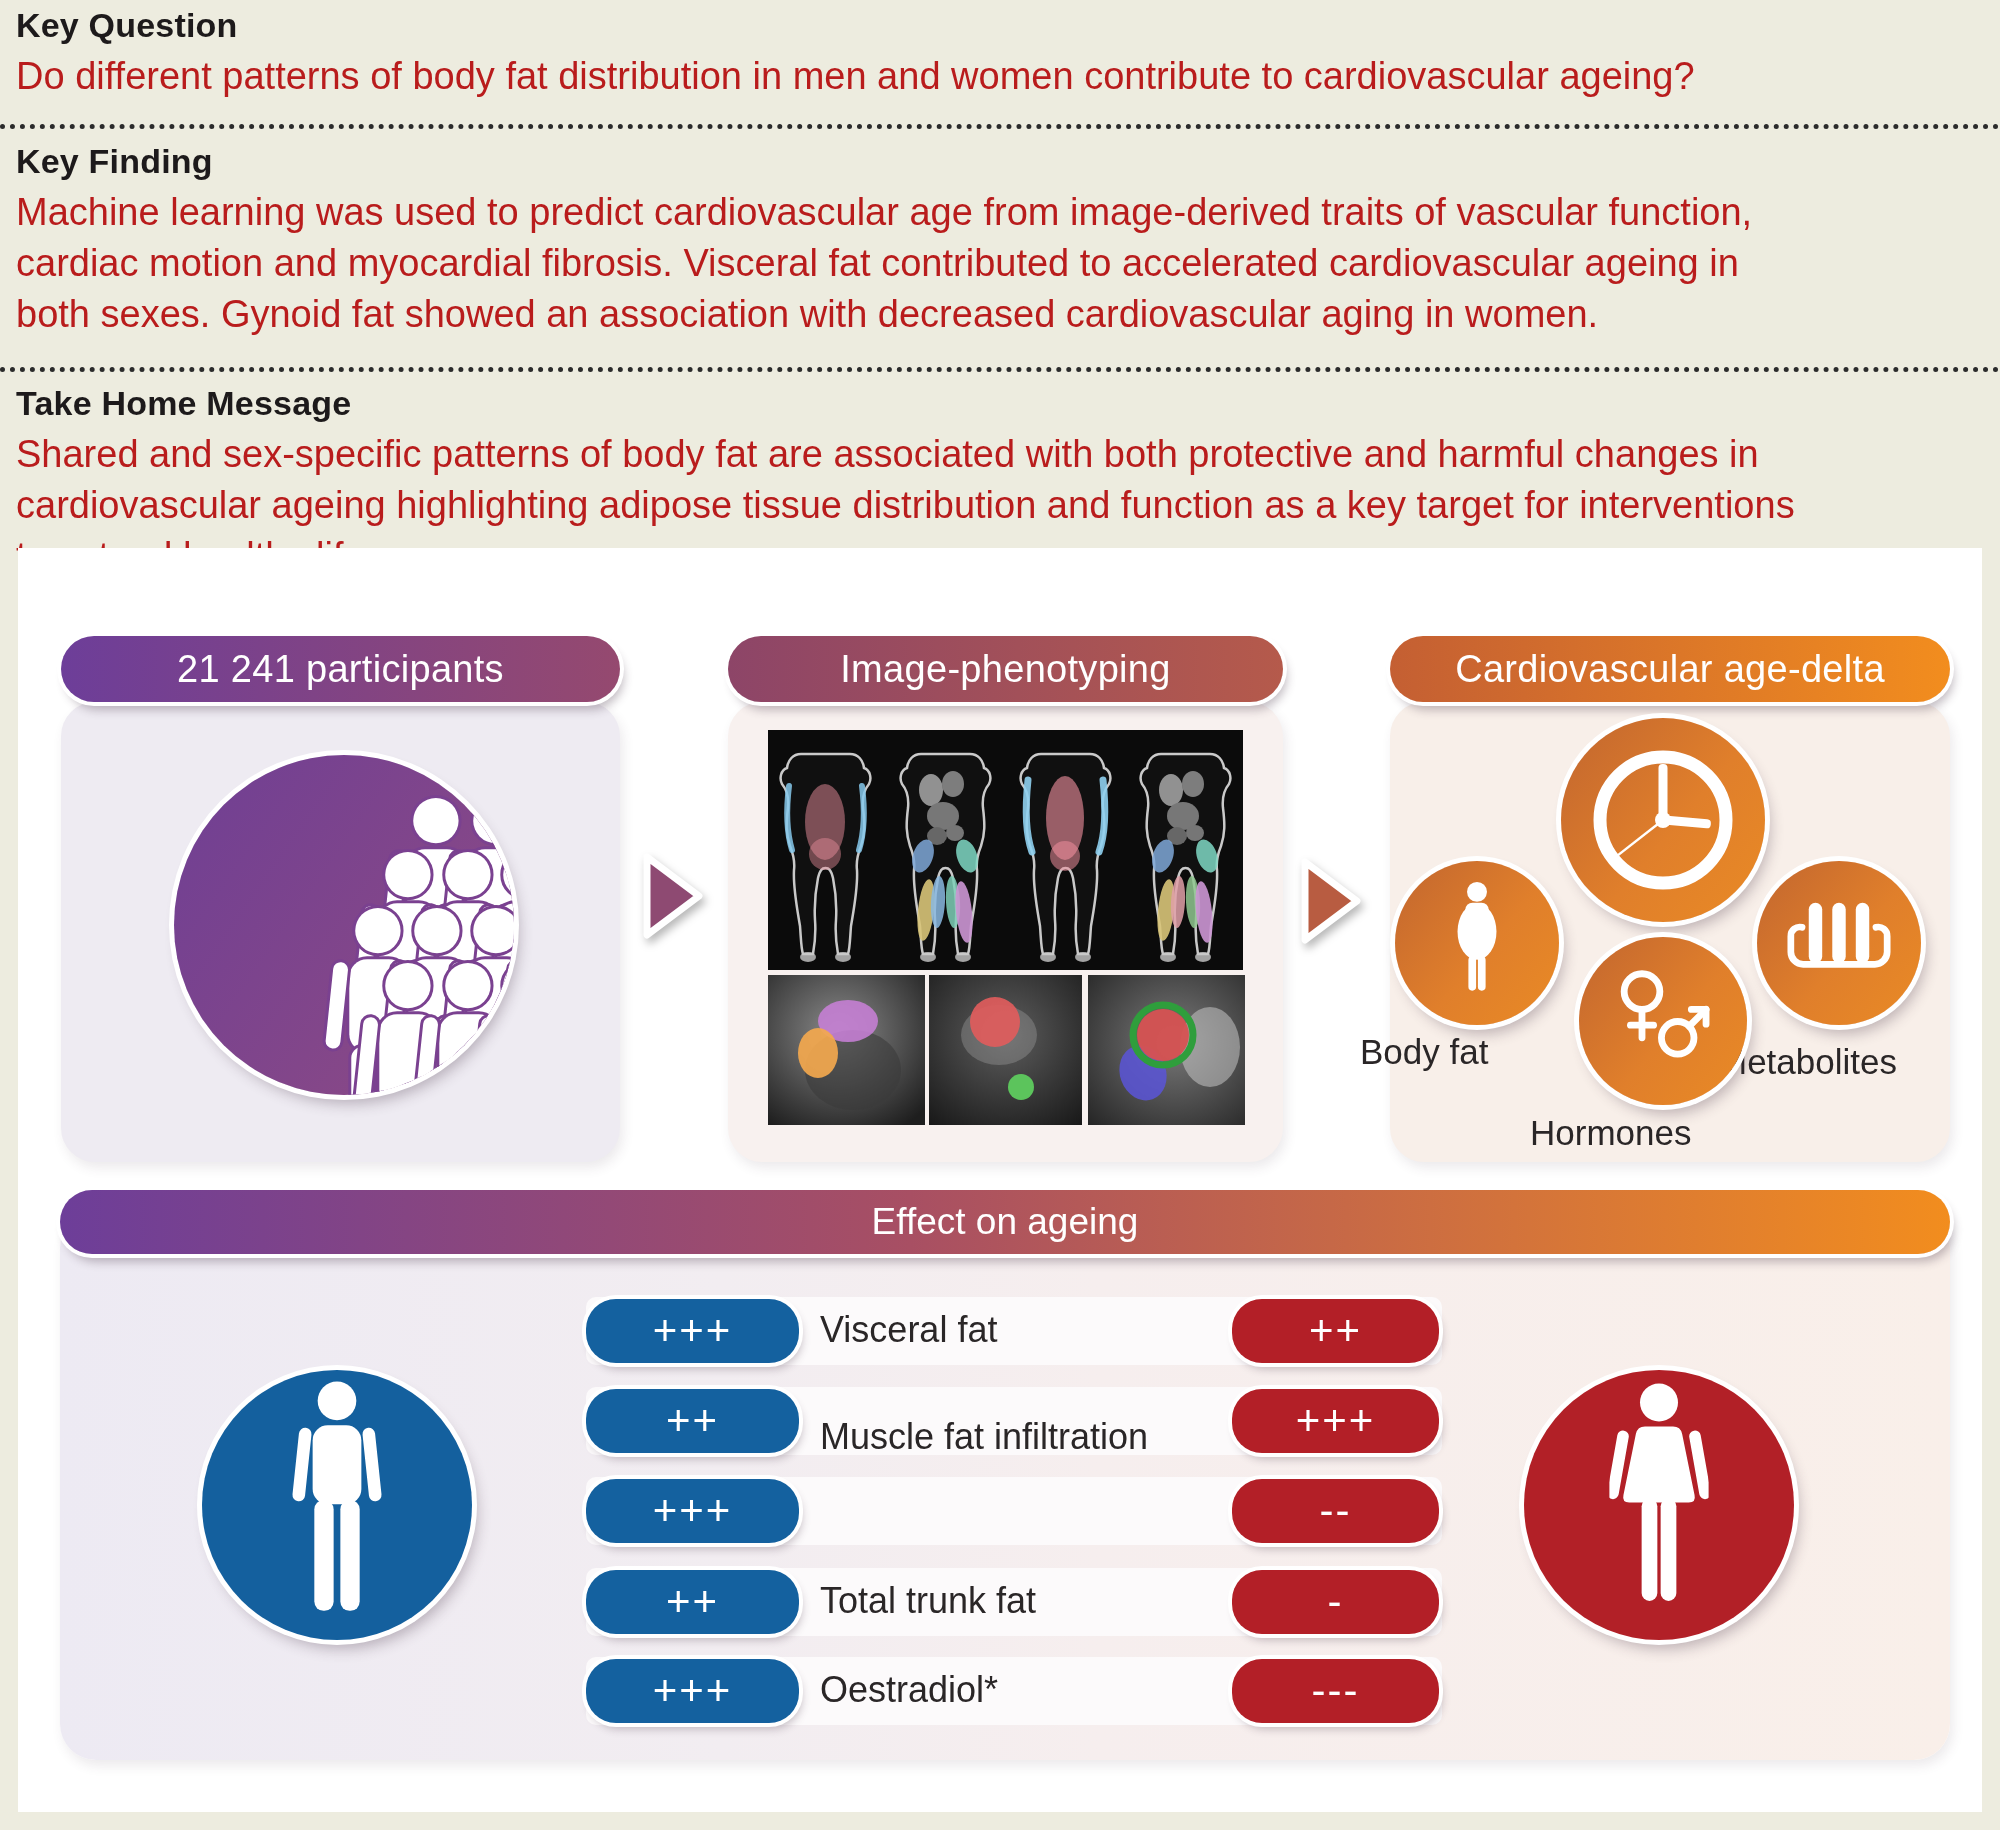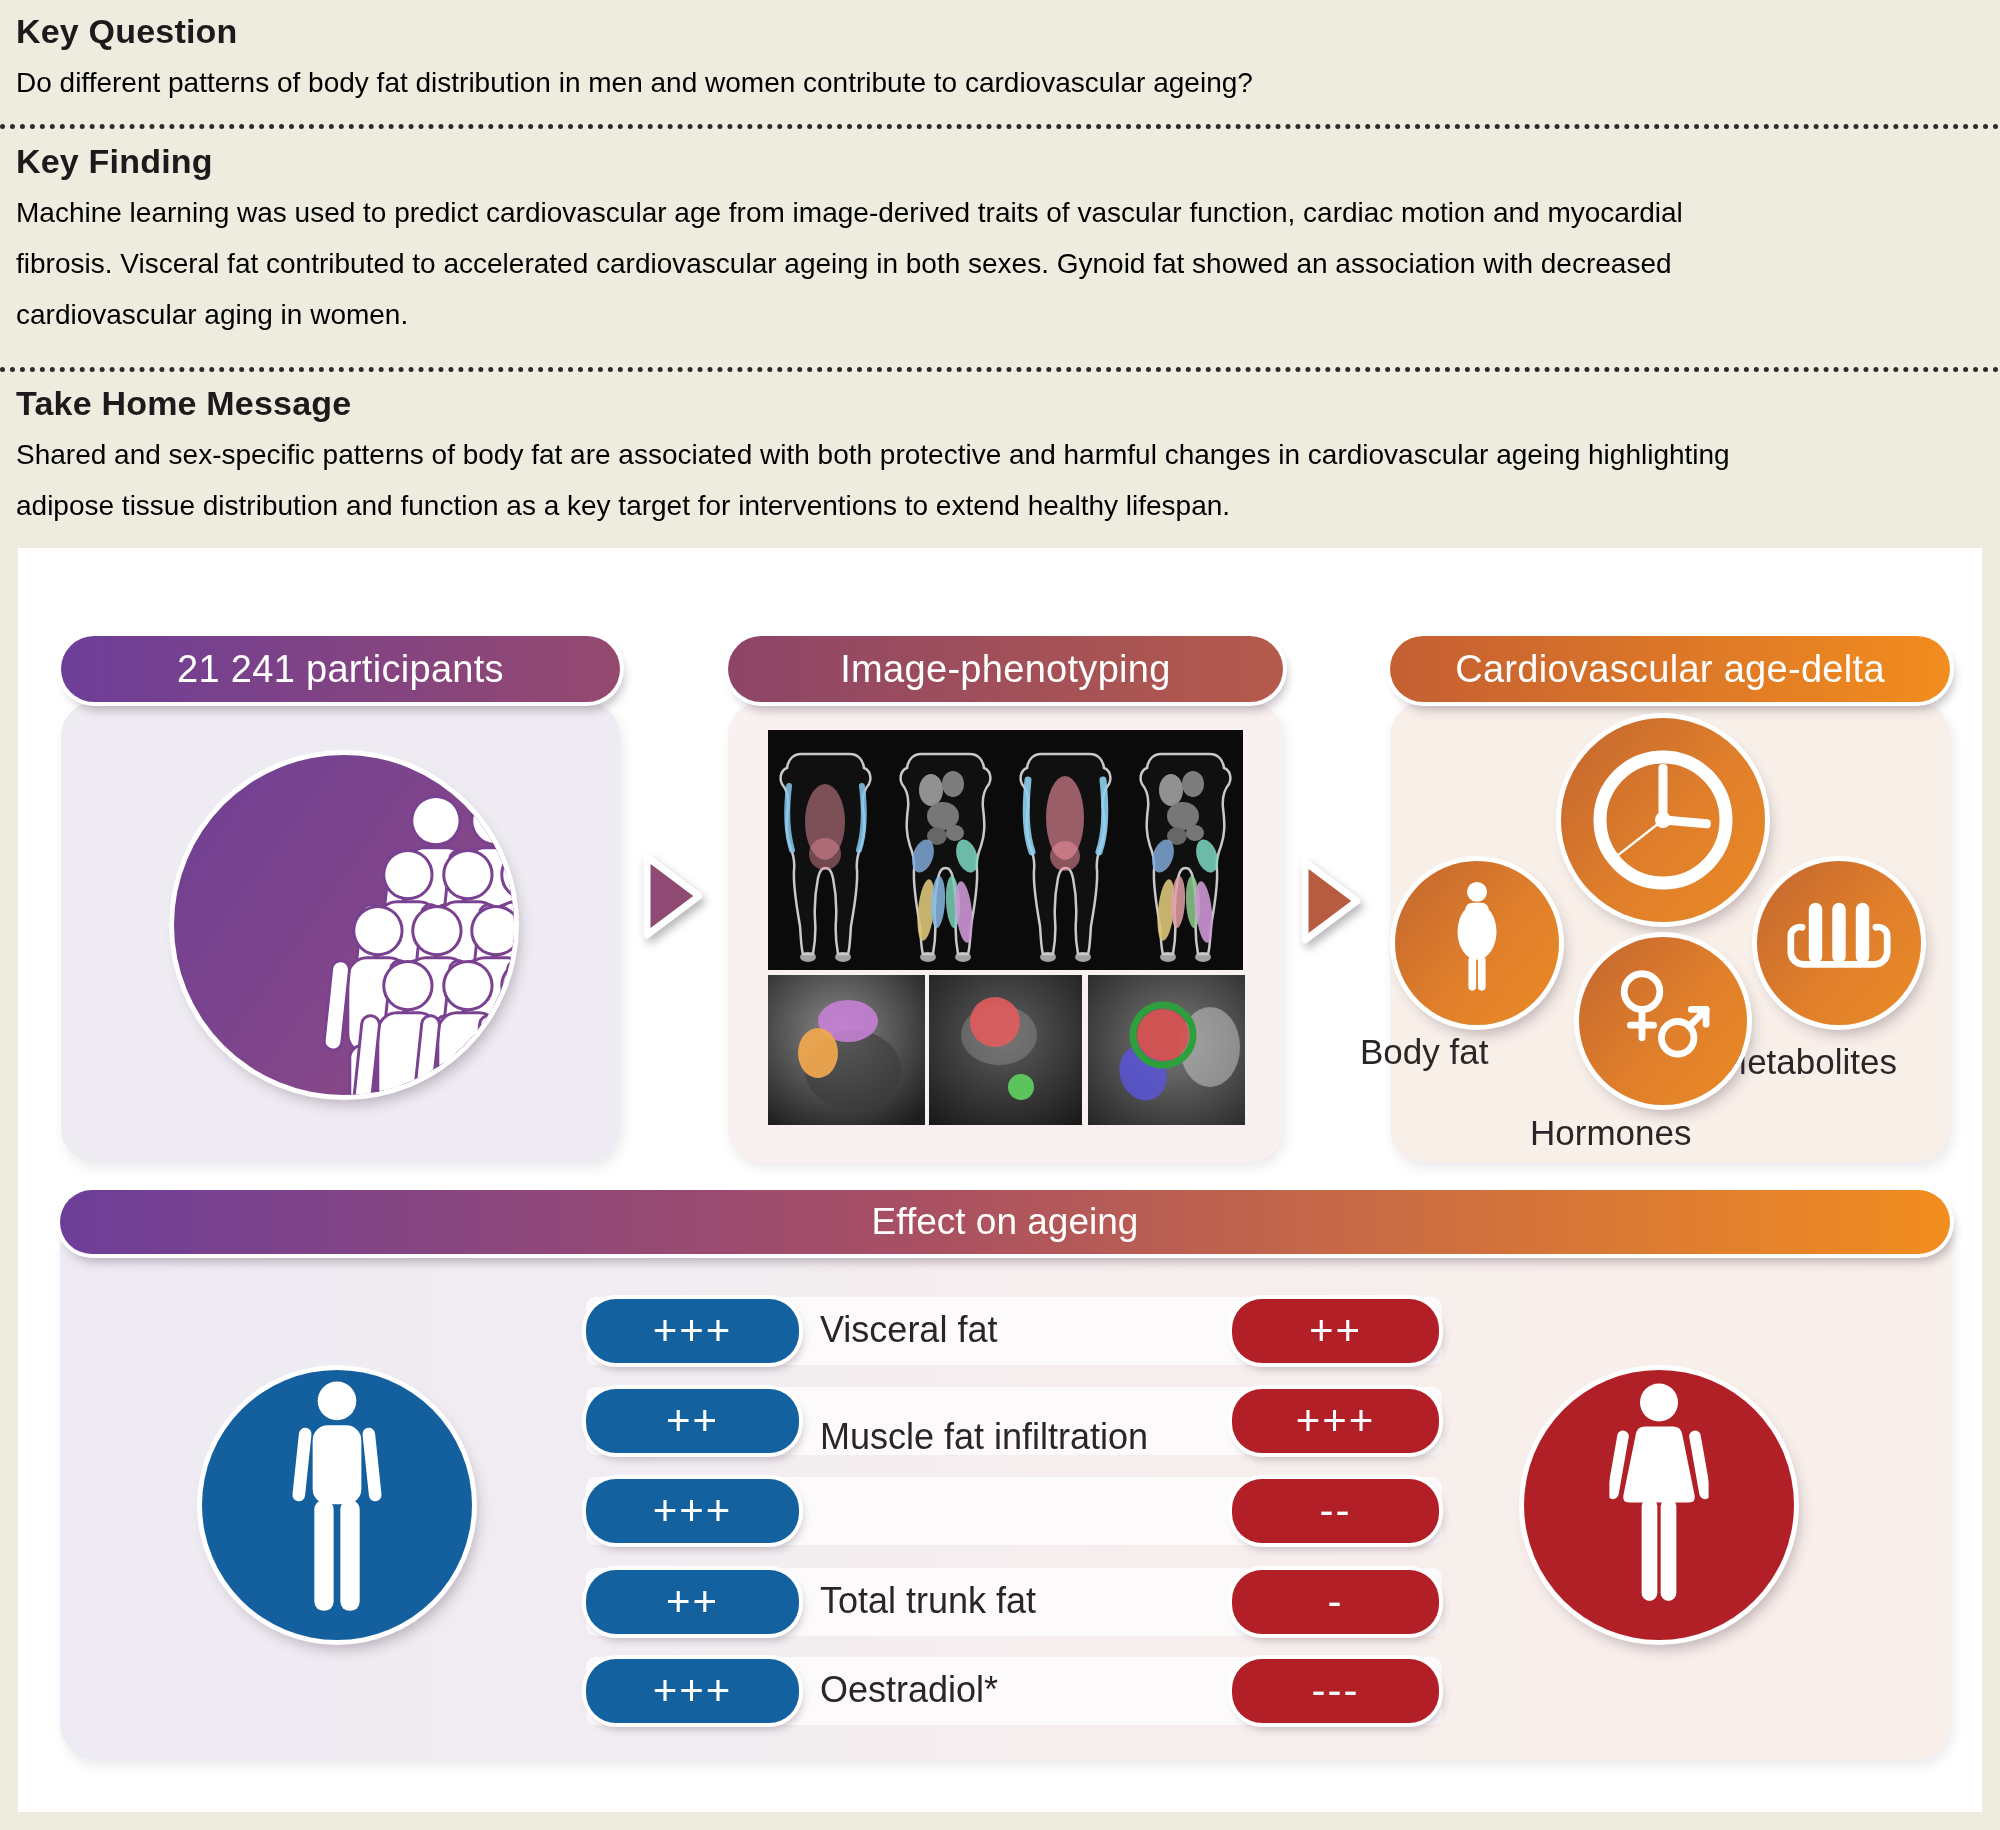--- a/index.html
+++ b/index.html
@@ -2,21 +2,21 @@
 <html><head>
 <meta charset="utf-8">
 <style>
   html,body{margin:0;padding:0;}
   body{background:#edecdf;font-family:"Liberation Sans",sans-serif;color:#2a2627;}
   .stage{position:relative;width:2000px;height:1830px;background:#edecdf;overflow:hidden;}
   .abs{position:absolute;}
 
   
   .txtblock h2{margin:0 0 6px 0;font-size:34px;font-weight:700;color:#1d1a1b;letter-spacing:.2px;}
-  .txtblock p{margin:0;font-size:28px;line-height:51px;font-weight:400;color:#000000;}
+  .txtblock p{margin:0;font-size:38px;line-height:51px;font-weight:400;color:#b91c1c;}
   .dotline{border-top:5px dotted #2b2b2b;height:0;}
 
   
   .whitepanel{left:18px;top:548px;width:1964px;height:1264px;background:#ffffff;}
   .cardbody{border-radius:34px;box-shadow:3px 6px 12px rgba(70,50,70,.10);}
   .card1{left:61px;top:702px;width:559px;height:460px;background:#eeebf2;}
   .card2{left:728px;top:702px;width:555px;height:460px;background:#f8f1ef;}
   .card3{left:1390px;top:702px;width:560px;height:460px;background:#f8efe9;}
 
   .hpill{height:66px;border-radius:33px;display:flex;align-items:center;justify-content:center;
@@ -101,21 +101,21 @@
       <g id="sym-organs">
         <ellipse cx="38" cy="52" rx="12" ry="16" fill="#a8a8a8"></ellipse>
         <ellipse cx="60" cy="46" rx="11" ry="13" fill="#909090"></ellipse>
         <ellipse cx="50" cy="78" rx="16" ry="14" fill="#8a8a8a"></ellipse>
         <ellipse cx="44" cy="98" rx="10" ry="9" fill="#777777"></ellipse>
         <ellipse cx="62" cy="95" rx="9" ry="8" fill="#888888"></ellipse>
       </g>
     </defs>
   </svg>
 
-  <div class="abs txtblock" style="left:16px;top:6px;width:1960px;margin-top:6px;">
+  <div class="abs txtblock" style="left:16px;top:6px;width:1960px;">
     <h2>Key Question</h2>
     <p>Do different patterns of body fat distribution in men and women contribute to cardiovascular ageing?</p>
   </div>
   <div class="abs dotline" style="left:0;top:124px;width:2000px;"></div>
 
   <div class="abs txtblock" style="left:16px;top:142px;width:1756px;">
     <h2>Key Finding</h2>
     <p>Machine learning was used to predict cardiovascular age from image-derived traits of vascular function, cardiac motion and myocardial fibrosis. Visceral fat contributed to accelerated cardiovascular ageing in both sexes. Gynoid fat showed an association with decreased cardiovascular aging in women.</p>
   </div>
   <div class="abs dotline" style="left:0;top:367px;width:2000px;"></div>

